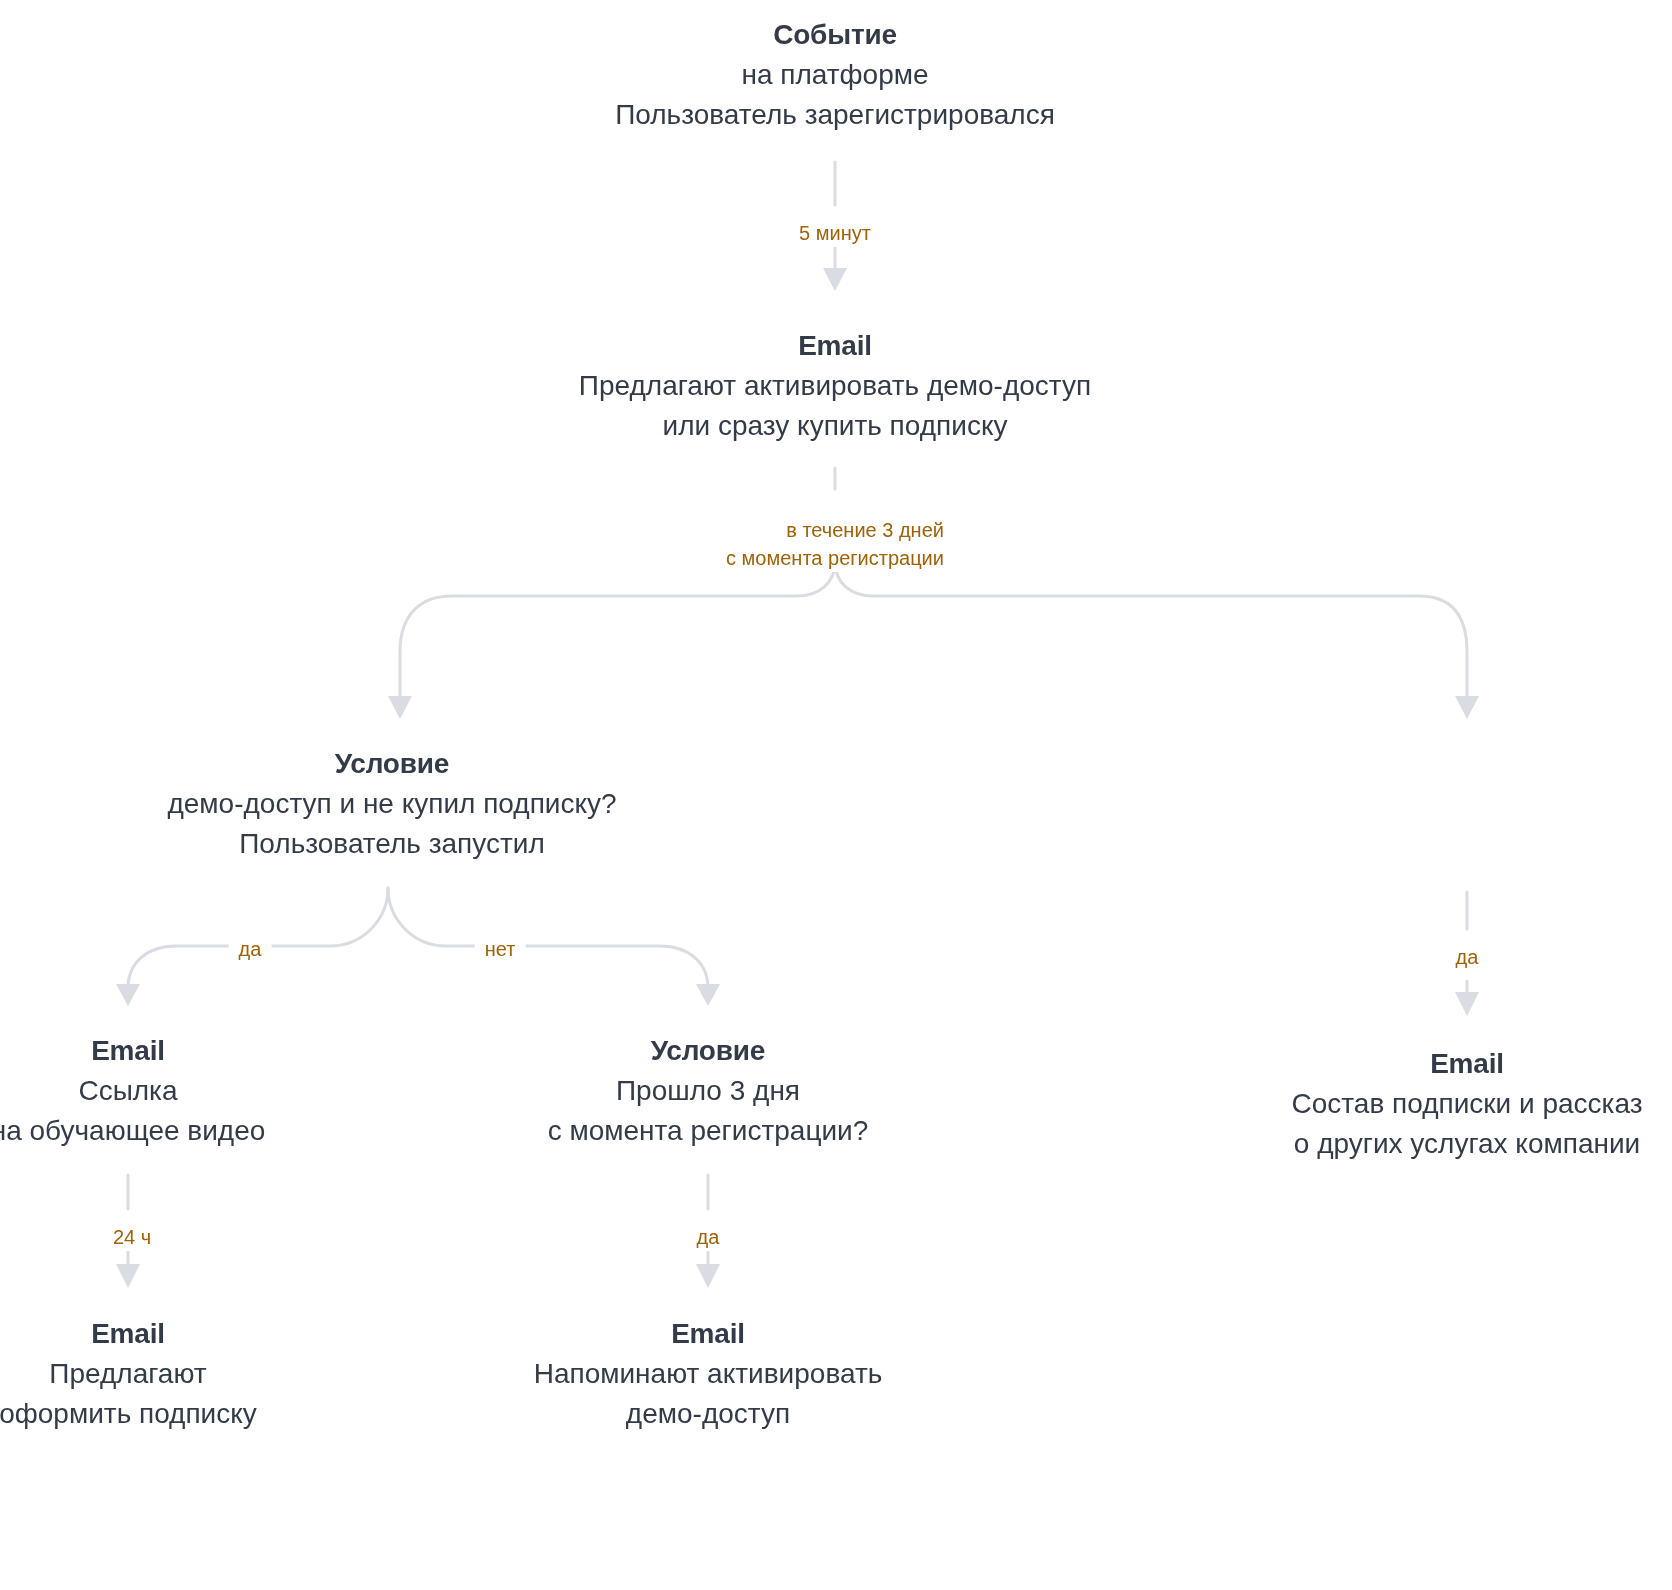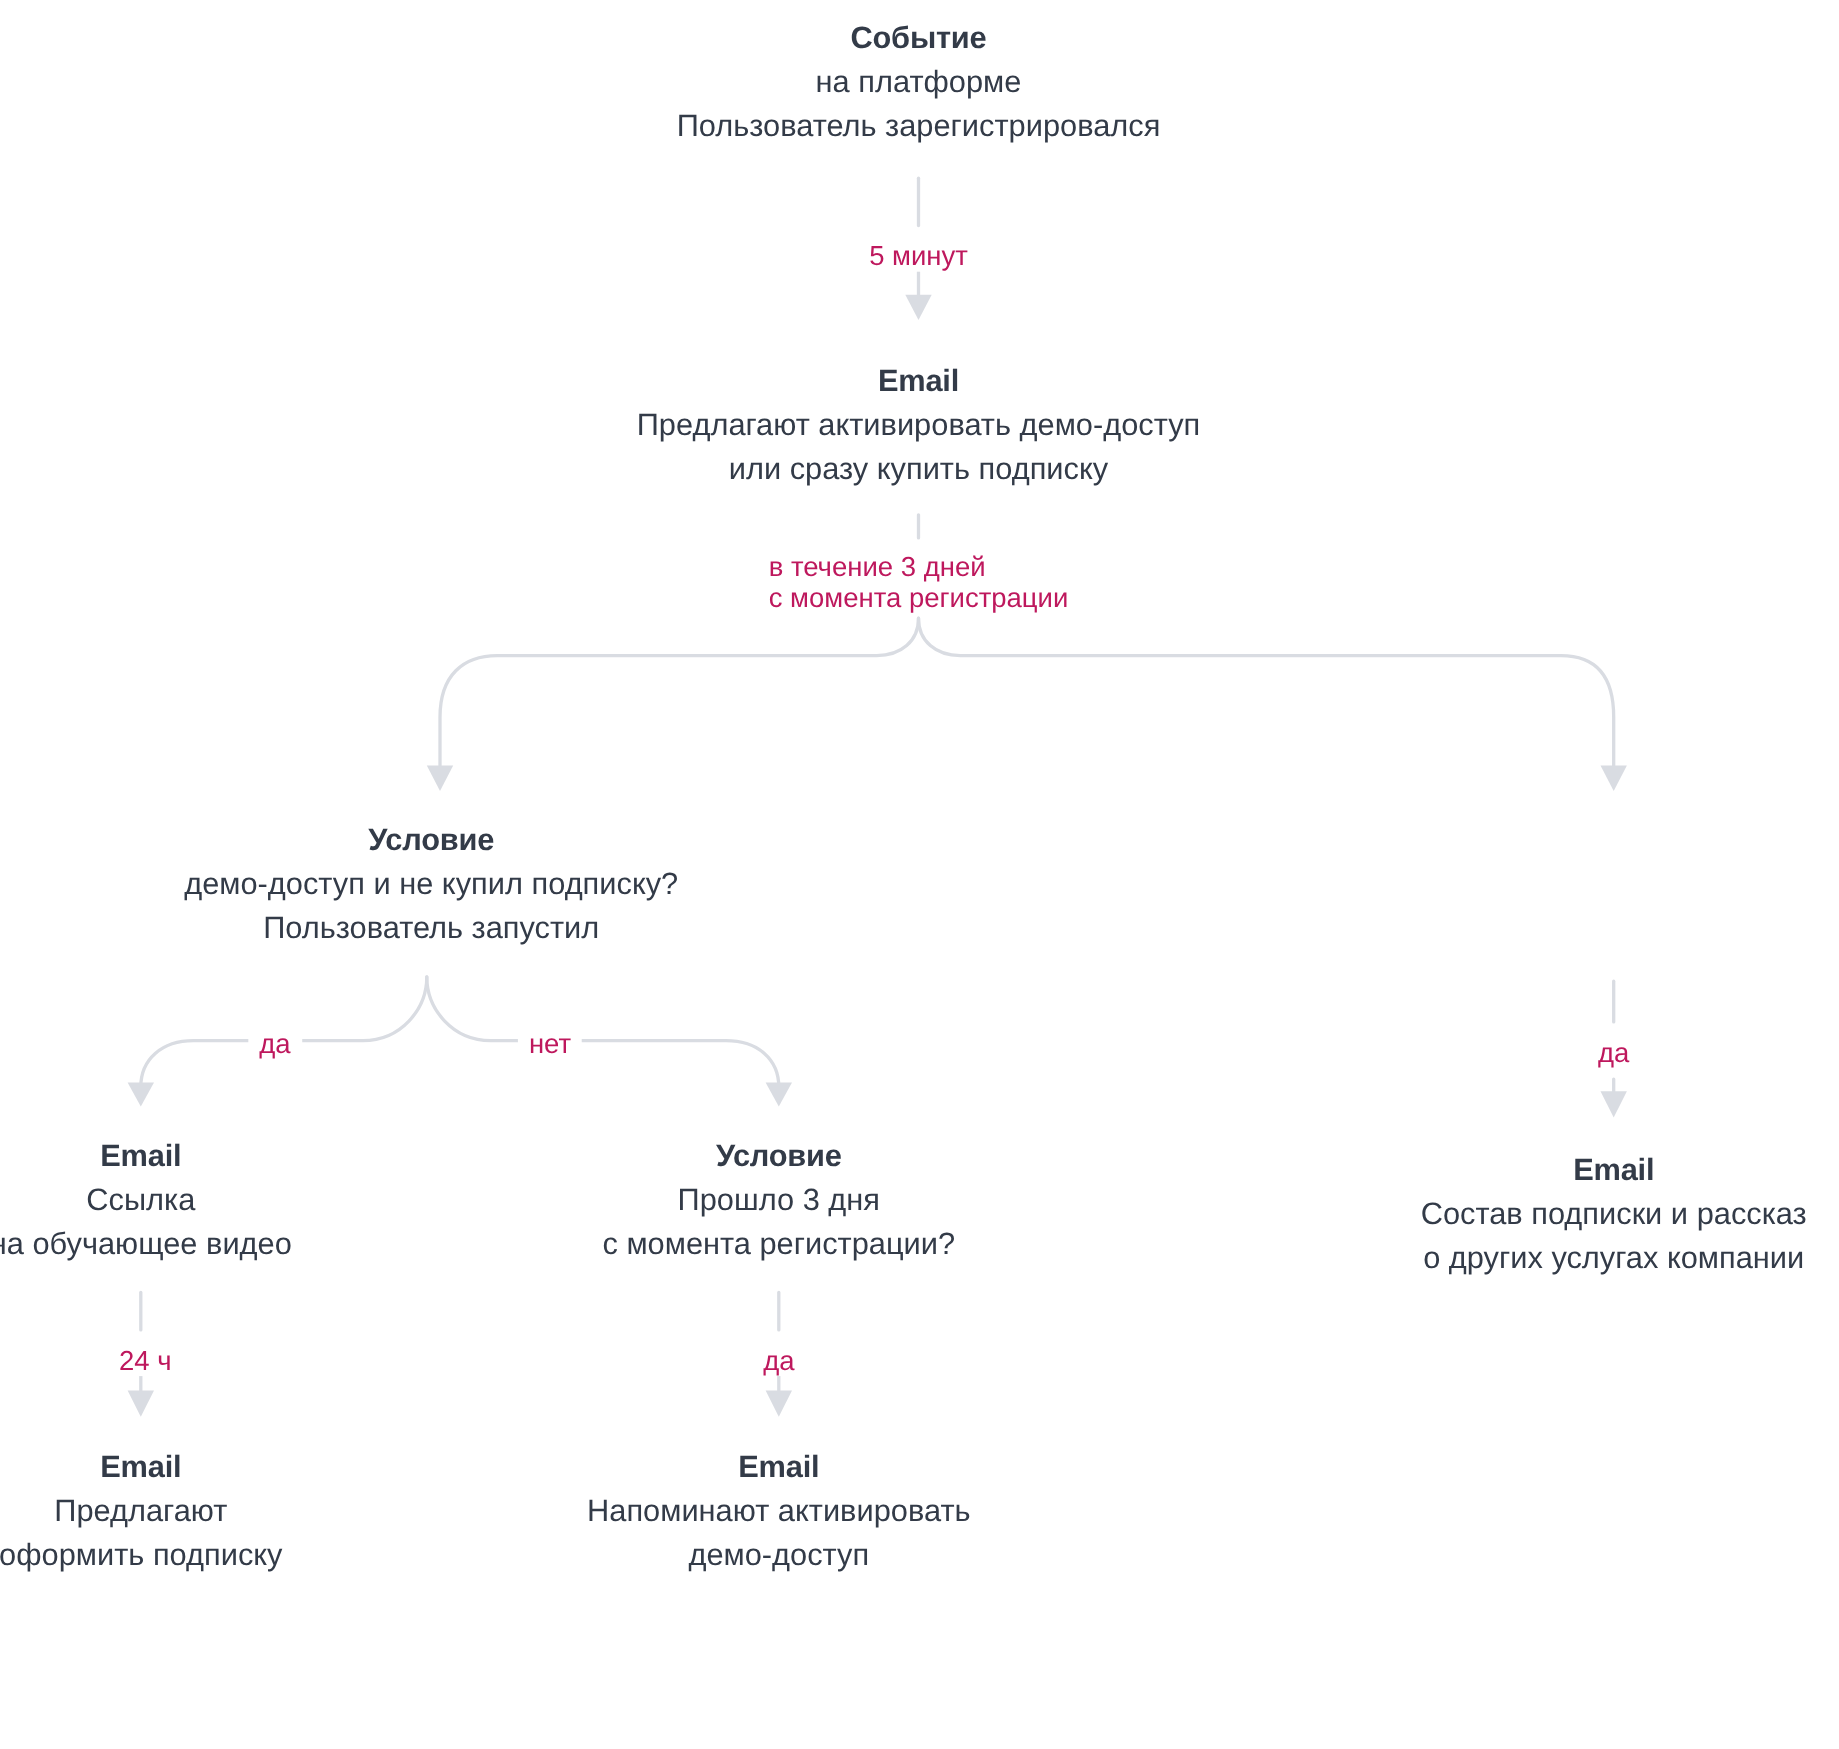--- a/index.html
+++ b/index.html
@@ -40,26 +40,26 @@
     color: #333b48;
     white-space: nowrap;
   }
   .node .title {
     font-weight: 700;
     letter-spacing: -0.2px;
   }
   .edge-label {
     position: absolute;
     transform: translate(-50%, -50%);
-    font-size: 25px;
+    font-size: 20px;
     line-height: 28px;
-    color: #be185d;
+    color: #a16207;
     background: #ffffff;
     padding: 0 10px;
-    text-align: left;
+    text-align: right;
     white-space: nowrap;
   }
 </style>
 </head>
 <body>
 
 <div class="canvas">
 
   <svg class="connectors" width="1672" height="1590" viewBox="0 0 1672 1590">
 
@@ -150,21 +150,21 @@
   </div>
 
   <div class="node" style="left:708px; top:1314px">
     <div class="title">Email</div>
     <div>Напоминают активировать</div>
     <div>демо-доступ</div>
   </div>
 
   <div class="edge-label" style="left:835px; top:233px">5 минут</div>
 
-  <div class="edge-label" style="left:835px; top:530px">
+  <div class="edge-label" style="left:835px; top:544px">
     <div>в течение 3 дней</div>
     <div>с момента регистрации</div>
   </div>
 
   <div class="edge-label" style="left:250px; top:949px">да</div>
 
   <div class="edge-label" style="left:500px; top:949px">нет</div>
 
   <div class="edge-label" style="left:132px; top:1237px">24 ч</div>
 

